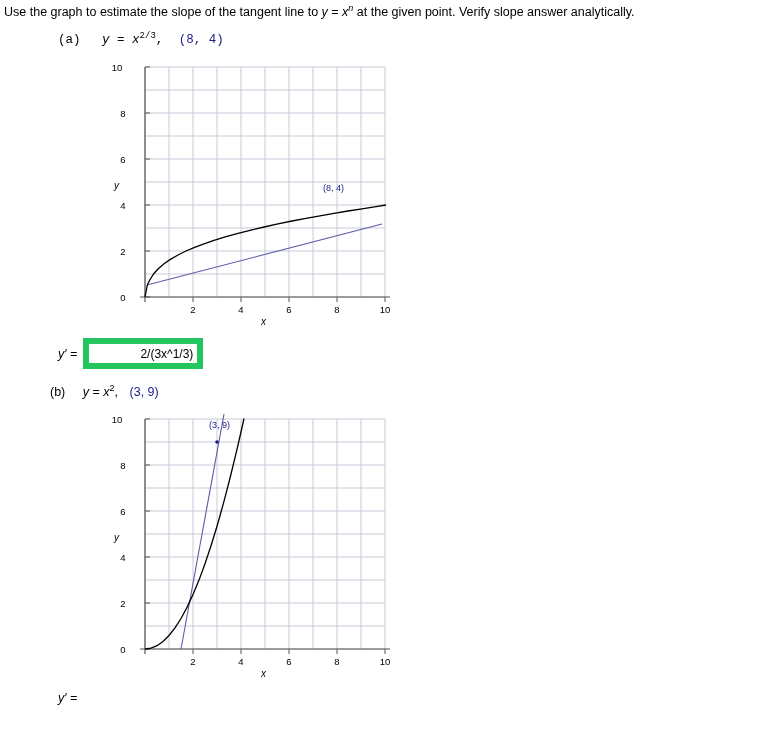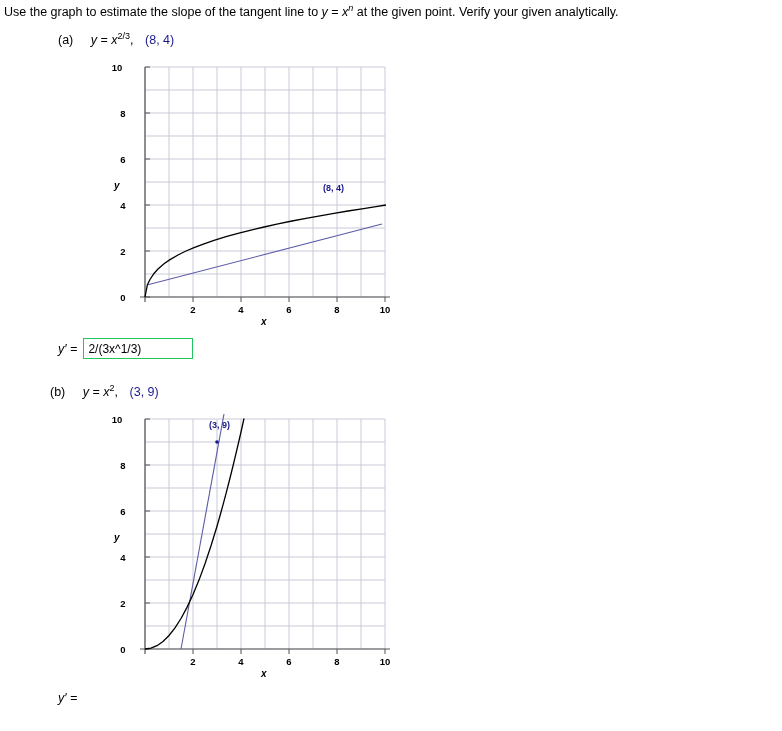--- a/index.html
+++ b/index.html
@@ -29,42 +29,42 @@
   sup { font-size: 9px; vertical-align: super; line-height: 0; }
   .part-label {
     position: absolute;
     font-size: 12.5px;
     white-space: nowrap;
   }
   .part-label .eq { font-style: italic; }
   .pt { color: #1a1a8c; }
   .graph-wrap {
     position: absolute;
-    font-weight: bold;
   }
   .answer-row {
     position: absolute;
     display: flex;
     align-items: center;
     font-size: 12.5px;
   }
   .answer-row .lbl {
     font-style: italic;
     margin-right: 6px;
   }
   .answer-box {
     width: 100px;
     height: 19px;
-    border: 1px solid #22c55e;
+    border: 6px solid #22c55e;
     background: #ffffff;
     font-family: "Liberation Sans", sans-serif;
     font-size: 12px;
     padding: 0 4px;
     color: #000;
     box-sizing: content-box;
+    text-align: right;
   }
   .axis-label {
     position: absolute;
     font-size: 10px;
     font-style: italic;
   }
   .tick-label {
     position: absolute;
     font-size: 9.5px;
     color: #000;
@@ -75,24 +75,24 @@
     font-size: 9px;
     color: #1a1a8c;
     white-space: nowrap;
   }
   svg { display: block; }
 </style>
 </head>
 <body>
 
 <div class="prompt">
-  <span>Use the graph to estimate the slope of the tangent line to </span><span class="ital">y</span><span> = </span><span class="ital">x</span><sup class="ital">n</sup><span> at the given point. Verify your given analytically.</span>
-</div>
-
-<div class="part-label" style="top:33px; left:58px;">
+  <span>Use the graph to estimate the slope of the tangent line to </span><span class="ital">y</span><span> = </span><span class="ital">x</span><sup class="ital">n</sup><span> at the given point. Verify slope answer analytically.</span>
+</div>
+
+<div class="part-label" style="top:33px; left:58px;font-family:Liberation Mono, monospace;">
   <span>(a)</span>
   <span style="display:inline-block;width:14px"></span><span class="eq">y</span>
   <span>=</span>
   <span class="eq">x</span><sup>2/3</sup><span>,</span>
   <span style="display:inline-block;width:8px"></span><span class="pt">(8, 4)</span>
 </div>
 
 <div class="graph-wrap" style="top:62px; left:120px;">
   <svg width="290" height="260" viewBox="0 0 290 260">
 

